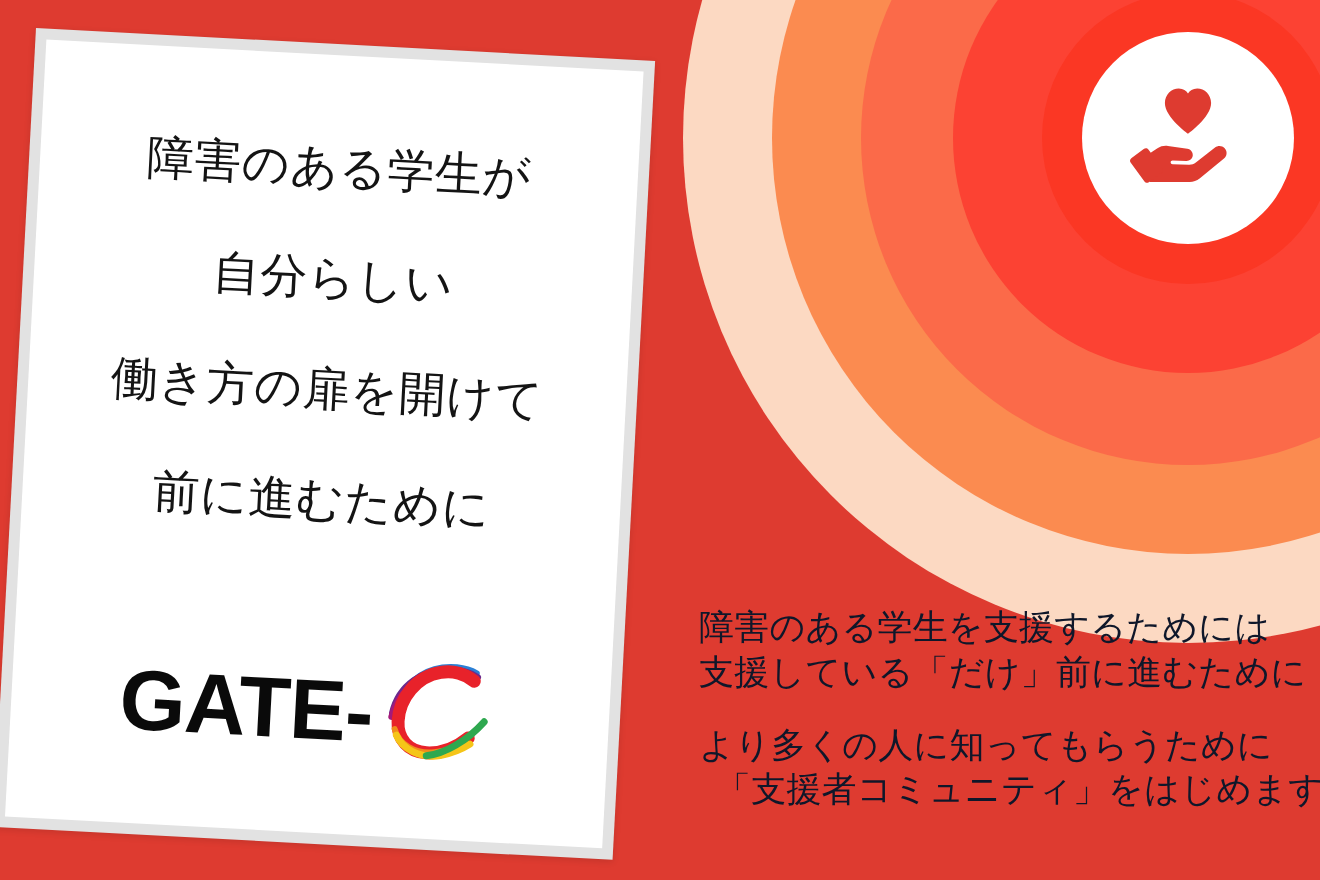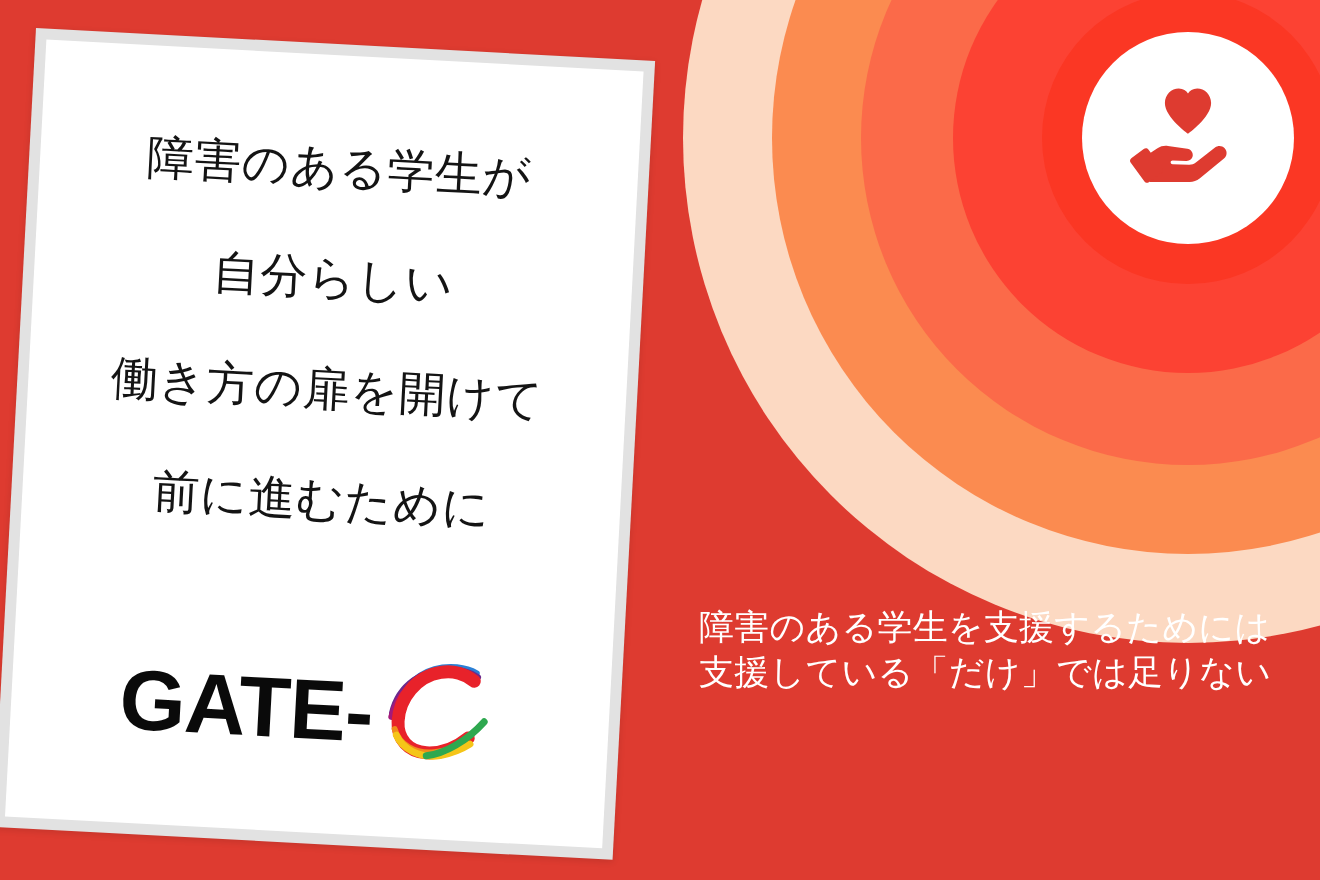--- a/index.html
+++ b/index.html
@@ -133,21 +133,21 @@
     margin-left: -4px;
     margin-top: -4px;
   }
 
   
   .msg {
     position: absolute;
     left: 699px;
     top: 605px;
     width: 600px;
-    color: #ffffff;
+    color: #0f172a;
   }
   .msg-para { margin: 0; }
   .msg-para.second { margin-top: 28px; }
   .msg-line {
     font-size: 35px;
     line-height: 1.28;
     letter-spacing: 0.2px;
     white-space: nowrap;
     font-weight: 400;
   }
@@ -201,17 +201,21 @@
 
           <path d="M60 103 C78 100 100 86 116 66" stroke="#2EA84F" stroke-width="7" fill="none" stroke-linecap="round"></path>
         </svg>
       </div>
     </div>
   </div>
 
   <div class="msg">
     <div class="msg-para">
       <div class="msg-line">障害のある学生を支援するためには</div>
-      <div class="msg-line">支援している「だけ」では足りない</div>
+      <div class="msg-line">支援している「だけ」前に進むために</div>
+    </div>
+    <div class="msg-para second">
+      <div class="msg-line">より多くの人に知ってもらうために</div>
+      <div class="msg-line indent">「支援者コミュニティ」をはじめます</div>
     </div>
   </div>
 
 </div>
 
 </body></html>

